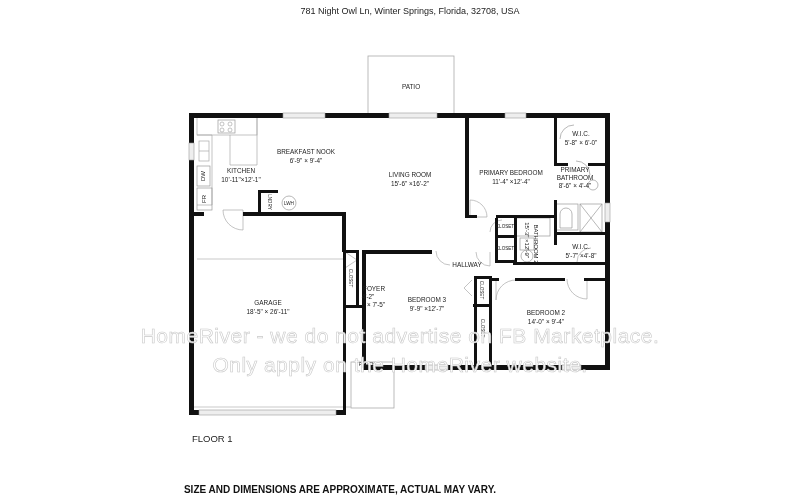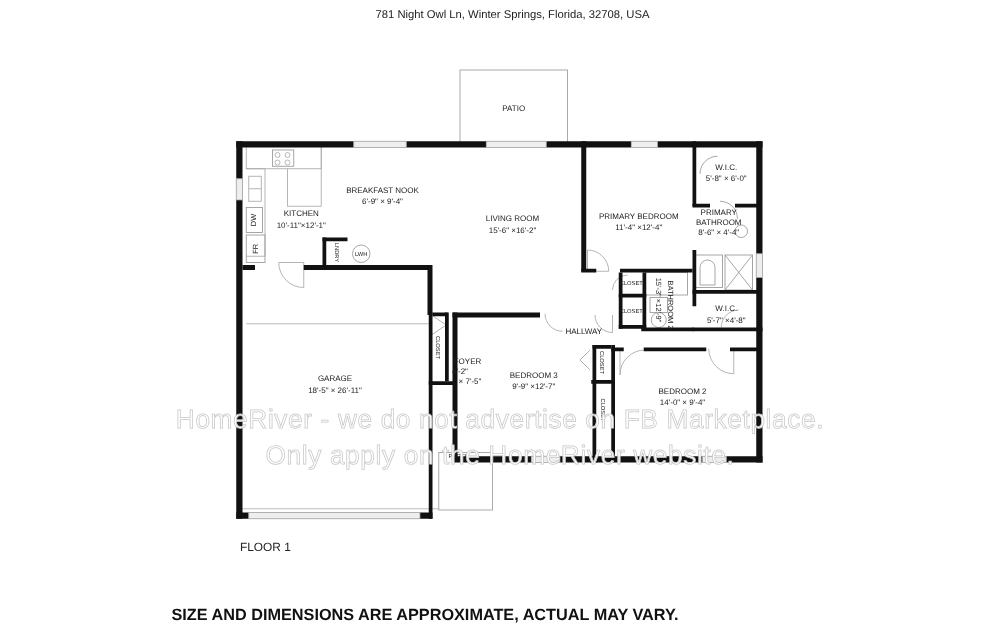--- a/index.html
+++ b/index.html
@@ -1,19 +1,19 @@
 <!DOCTYPE html>
 <html><head>
 <meta charset="utf-8">
 <style>
   html, body { margin:0; padding:0; background:#ffffff; }
   body { width:800px; height:499px; position:relative; overflow:hidden; font-family:"Liberation Sans", sans-serif; color:#222; }
   .address { position:absolute; top:6px; left:10px; width:800px; text-align:center; font-size:9px; color:#222; }
   .floor-label { position:absolute; left:192px; top:433px; font-size:9.5px; color:#222; }
-  .disclaimer { position:absolute; top:484px; left:0; width:680px; text-align:center; font-size:13px; font-weight:bold; color:#111; }
+  .disclaimer { position:absolute; top:484px; left:0; width:680px; text-align:center; font-size:10px; font-weight:bold; color:#111; }
   svg.plan { position:absolute; left:0; top:0; }
   .wm { position:absolute; left:0; width:800px; text-align:center; font-size:21px; color:rgba(255,255,255,0.95);
         -webkit-text-stroke:0.6px #c8c8c8; letter-spacing:0.5px; pointer-events:none; }
   .wm1 { top:324px; }
   .wm2 { top:353px; }
   .rl { font-family:"Liberation Sans", sans-serif; fill:#222; }
 </style>
 </head>
 <body>
 

